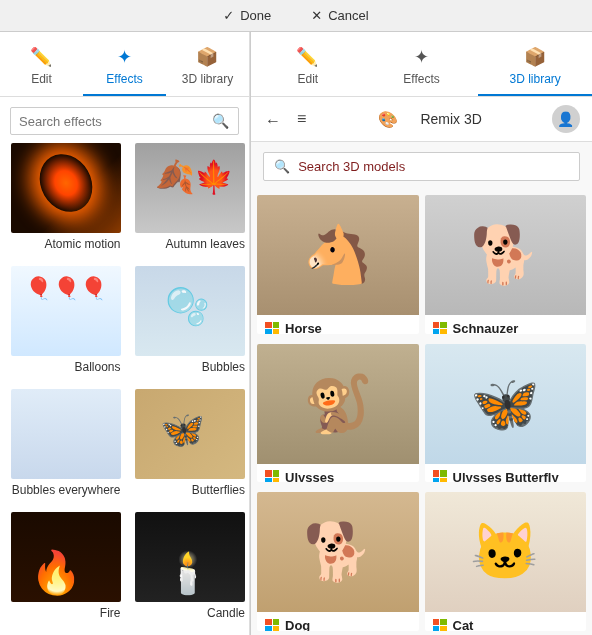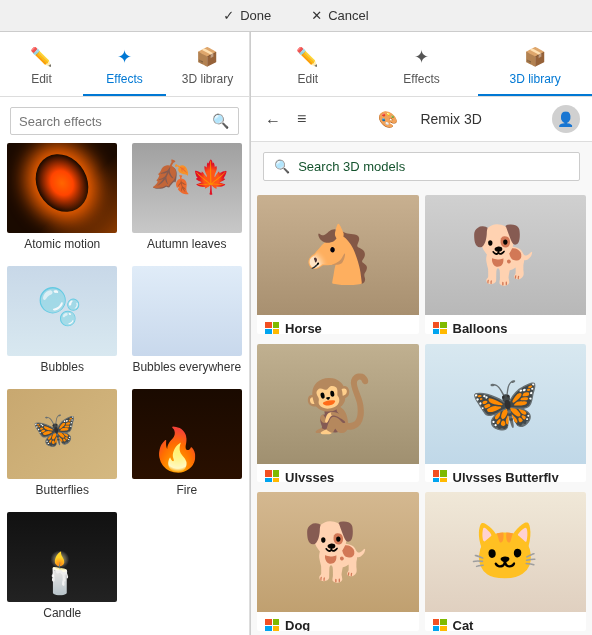--- a/index.html
+++ b/index.html
@@ -103,21 +103,21 @@
     .effects-grid {
       display: grid;
       grid-template-columns: 1fr 1fr;
       gap: 0;
       overflow-y: auto;
       flex: 1;
     }
     .effect-item {
       display: flex;
       flex-direction: column;
-      align-items: center;
+      align-items: flex-end;
       padding: 0 4px 8px 4px;
       cursor: pointer;
     }
     .effect-thumb {
       width: 110px;
       height: 90px;
       border-radius: 2px;
       overflow: hidden;
       margin-bottom: 4px;
     }
@@ -269,21 +269,21 @@
       align-items: center;
       margin: 10px 12px;
       border: 1px solid #ccc;
       border-radius: 2px;
       padding: 6px 10px;
       background: #fff;
       gap: 8px;
     }
     .search-3d span {
       font-size: 13px;
-      color: #14532d;
+      color: #7f1d1d;
     }
     .search-3d .search-icon {
       color: #555;
     }
 
     
     .models-grid {
       display: grid;
       grid-template-columns: 1fr 1fr;
       gap: 2px;
@@ -397,20 +397,24 @@
     </div>
 
     <div class="effects-grid">
     <div class="effect-item">
           <div class="effect-thumb thumb-atomic"></div>
           <div class="effect-label">Atomic motion</div>
         </div>
         <div class="effect-item">
           <div class="effect-thumb thumb-autumn"></div>
           <div class="effect-label">Autumn leaves</div>
+        </div>
+        <div class="effect-item">
+          <div class="effect-thumb thumb-balloons"></div>
+          <div class="effect-label">Balloons</div>
         </div>
         <div class="effect-item">
           <div class="effect-thumb thumb-bubbles"></div>
           <div class="effect-label">Bubbles</div>
         </div>
         <div class="effect-item">
           <div class="effect-thumb thumb-bubbles-everywhere"></div>
           <div class="effect-label">Bubbles everywhere</div>
         </div>
         <div class="effect-item">
@@ -480,21 +484,21 @@
         <div class="model-card">
           <div class="model-thumb thumb-schnauzer" style="font-size: 56px; display: flex; align-items: center; justify-content: center;">🐕</div>
           <div class="model-info">
             <div class="model-header">
               <div class="ms-logo">
                 <div class="ms-red"></div>
                 <div class="ms-green"></div>
                 <div class="ms-blue"></div>
                 <div class="ms-yellow"></div>
               </div>
-              <div class="model-name">Balloons</div>
+              <div class="model-name">Schnauzer</div>
             </div>
           </div>
         </div>
         <div class="model-card">
           <div class="model-thumb thumb-monkey" style="font-size: 56px; display: flex; align-items: center; justify-content: center;">🐒</div>
           <div class="model-info">
             <div class="model-header">
               <div class="ms-logo">
                 <div class="ms-red"></div>
                 <div class="ms-green"></div>

